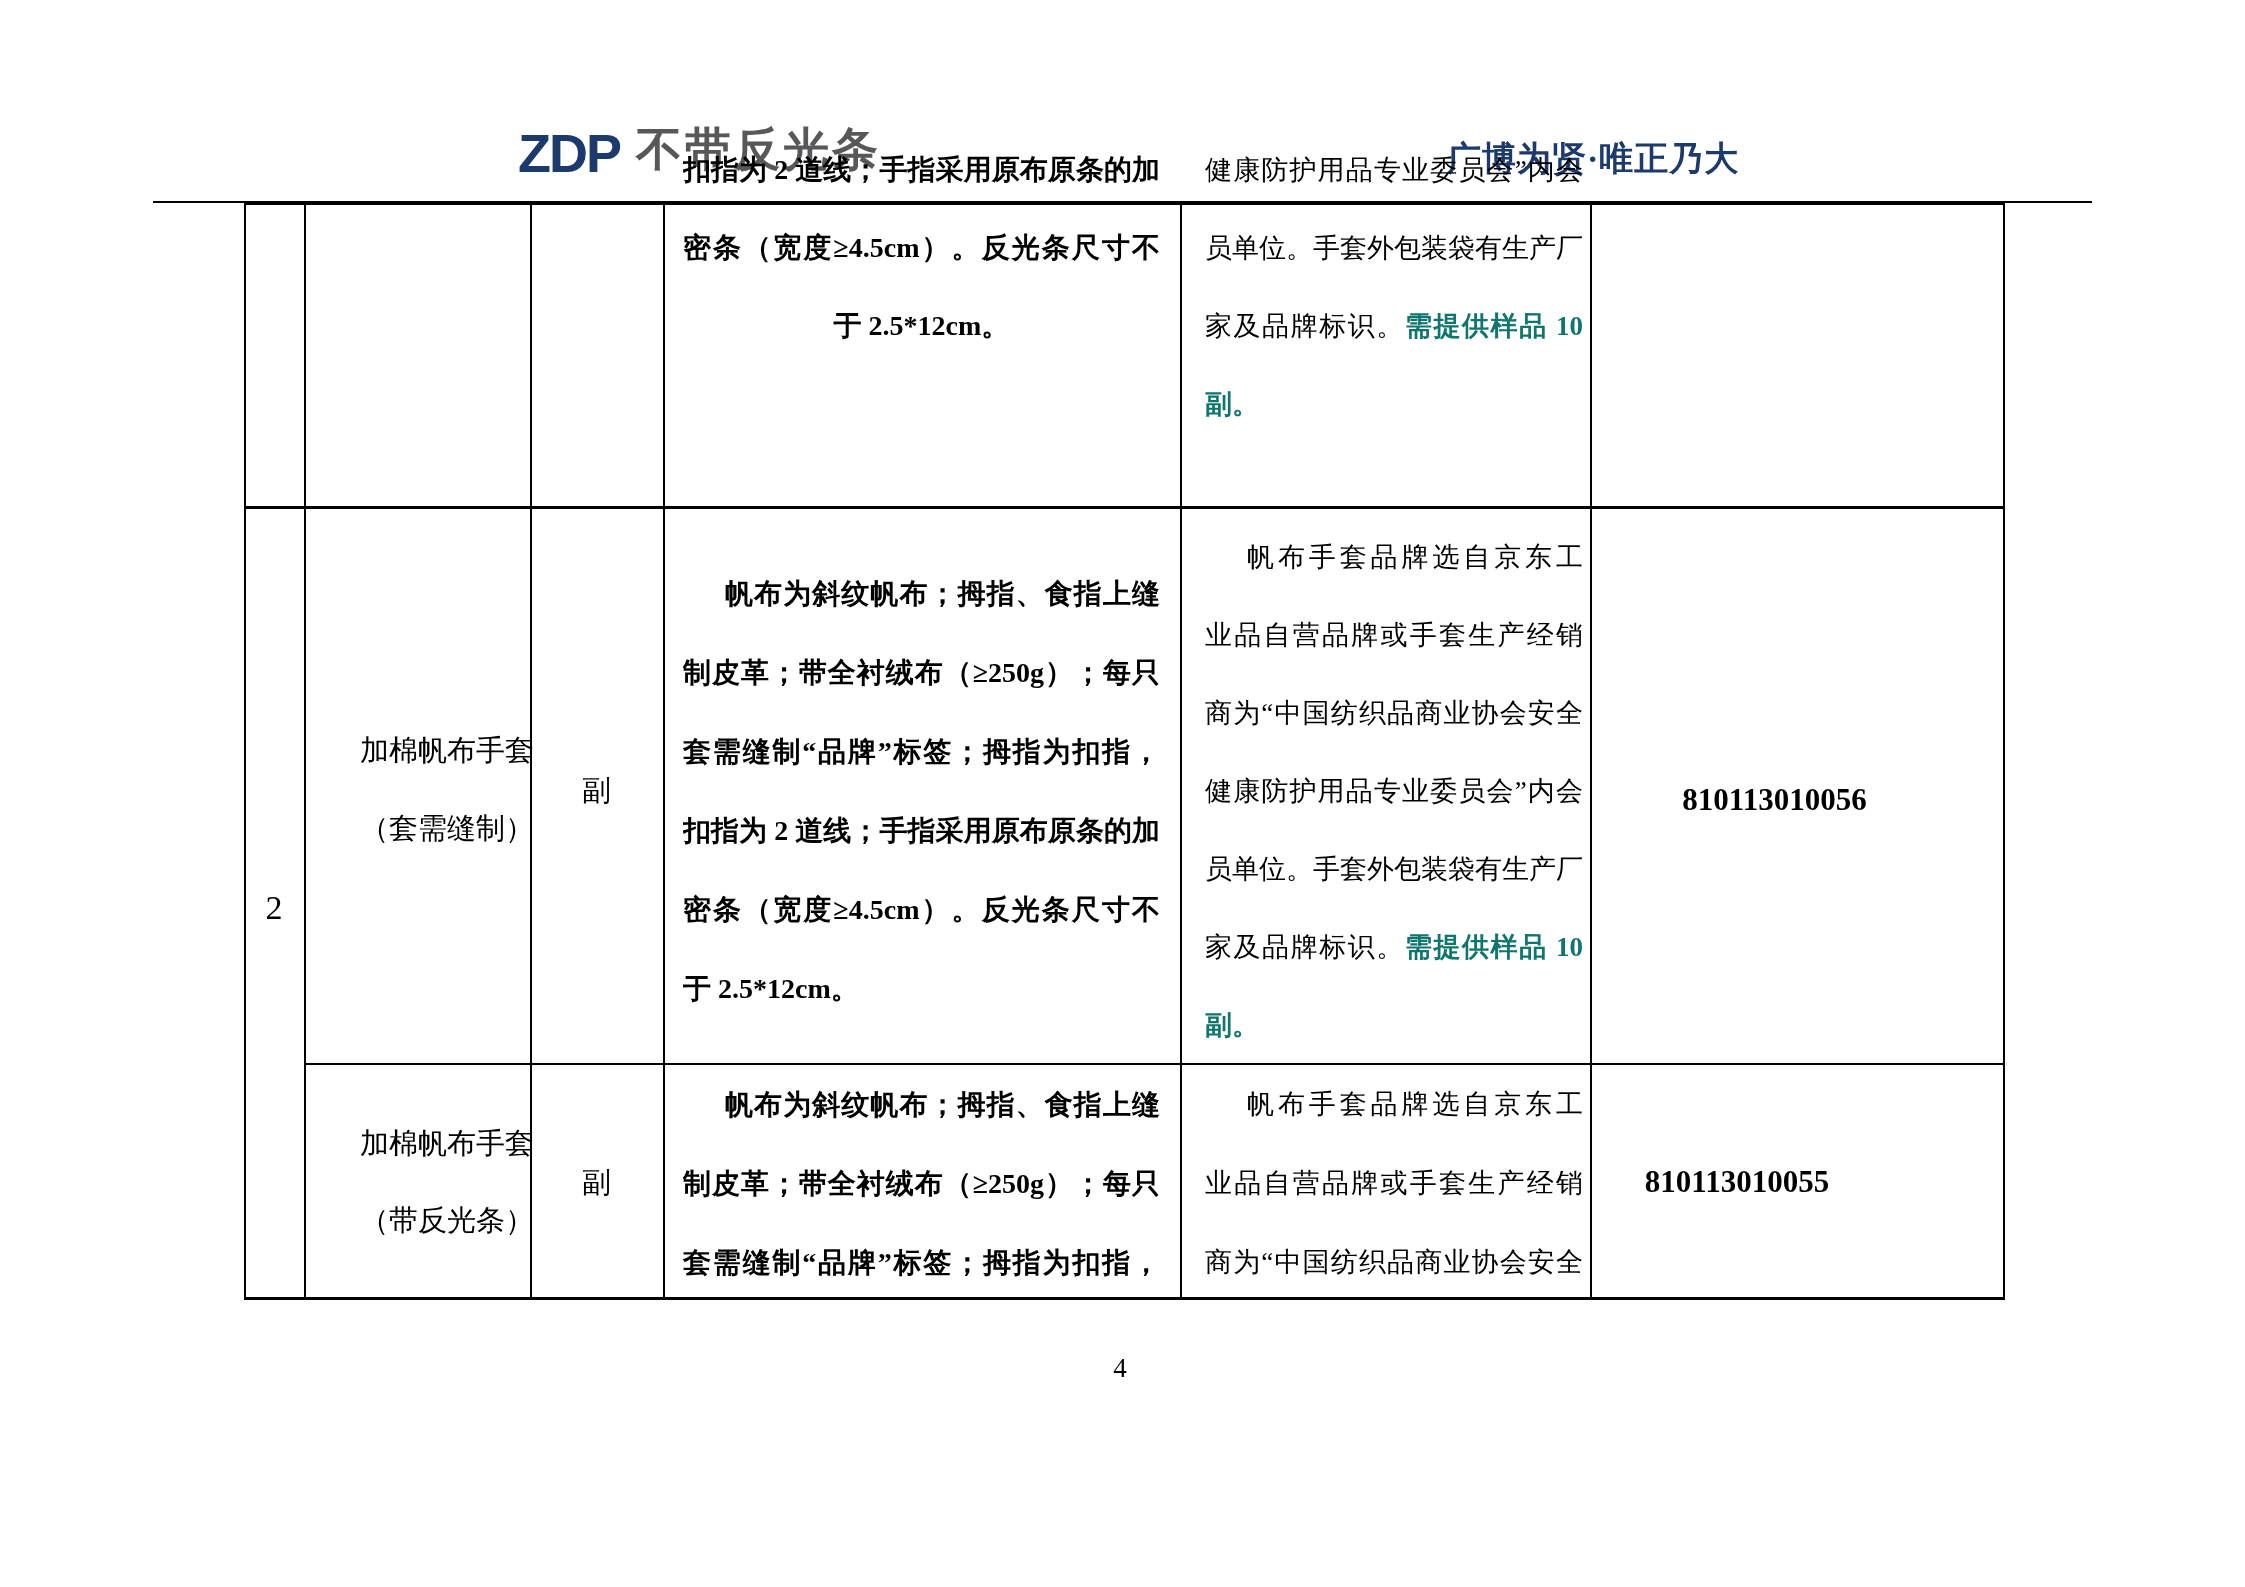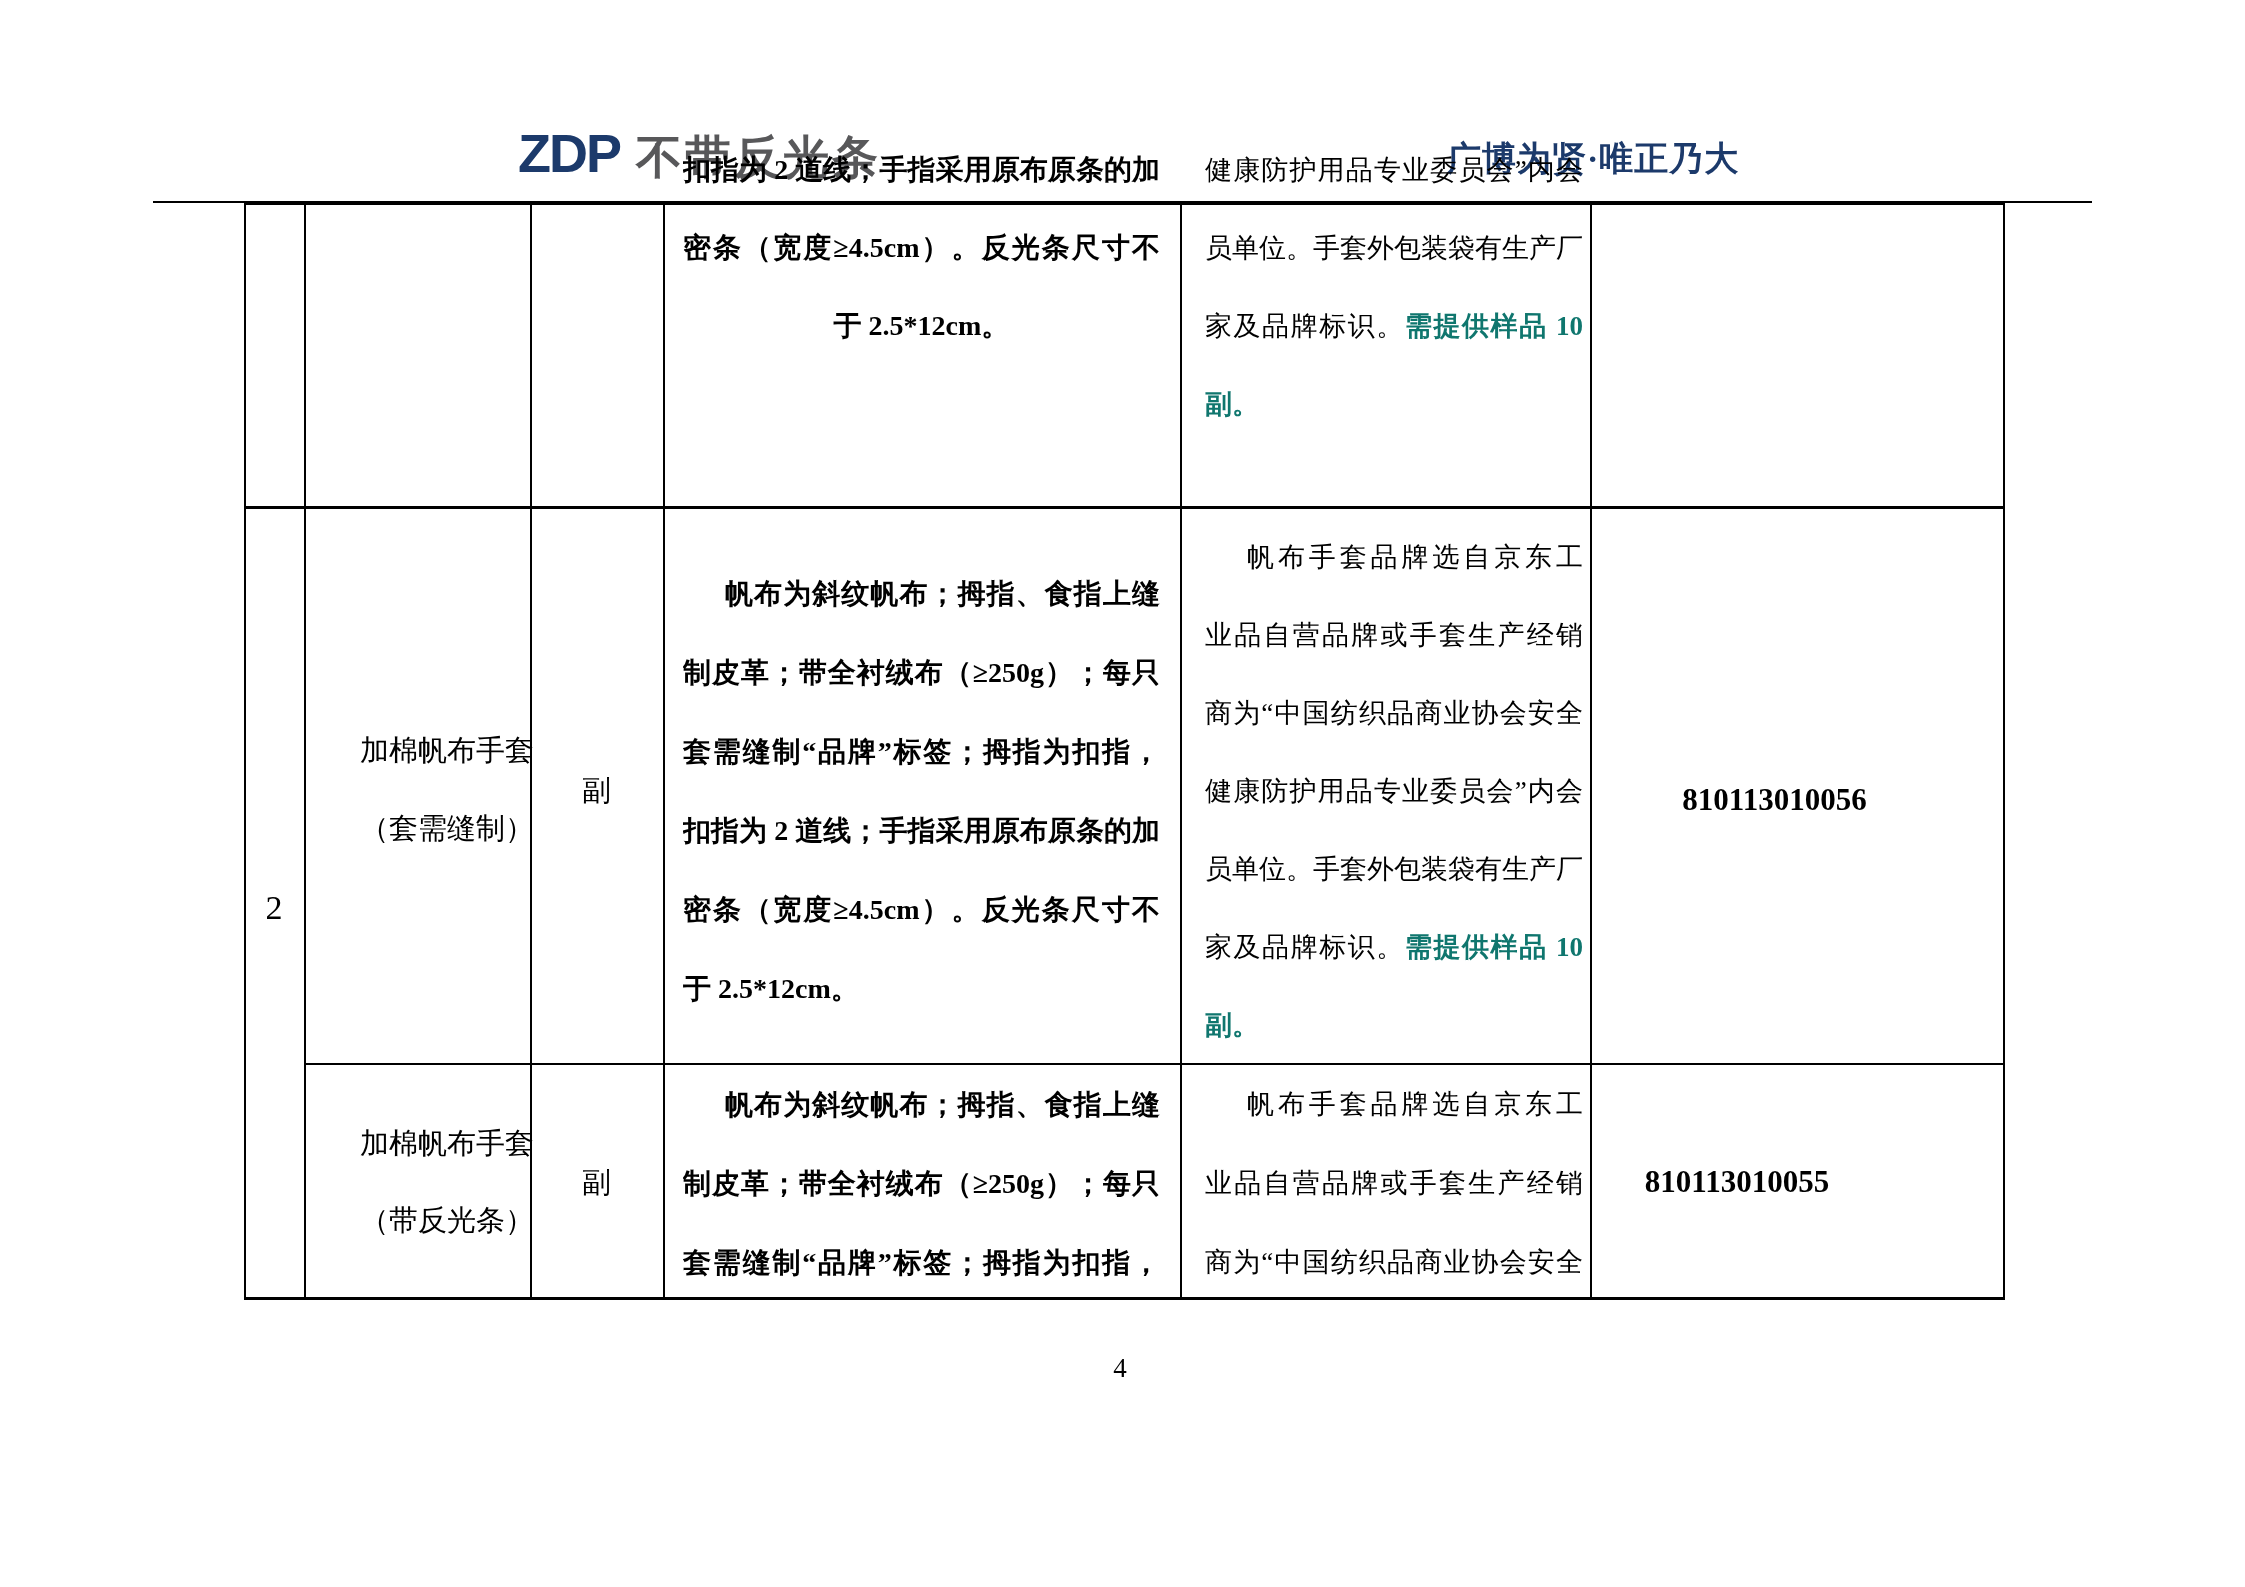--- a/index.html
+++ b/index.html
@@ -1,20 +1,20 @@
 <!DOCTYPE html>
 <html><head>
 <meta charset="utf-8">
 <style>
   html,body{margin:0;padding:0;background:#fff;}
   #page{position:relative;width:2245px;height:1587px;background:#ffffff;overflow:hidden;
         font-family:"Liberation Serif","DejaVu Serif",serif;color:#000;}
 
   
-  #logo{position:absolute;left:518px;top:126px;display:flex;align-items:flex-end;gap:16px;}
+  #logo{position:absolute;left:518px;top:126px;display:flex;align-items:flex-start;gap:16px;}
   #logo .zdp{font-family:"Liberation Sans","DejaVu Sans",sans-serif;font-weight:900;
              font-size:54px;letter-spacing:-2px;line-height:1;}
   #logo .cname{font-family:"Liberation Sans","DejaVu Sans",sans-serif;font-weight:bold;
                font-size:46px;letter-spacing:3px;line-height:1;}
   #slogan{position:absolute;left:1447px;top:142px;font-weight:bold;font-size:34px;
           letter-spacing:1px;line-height:1;}
 
   
   .hline,.vline{position:absolute;background:#000;}
 

